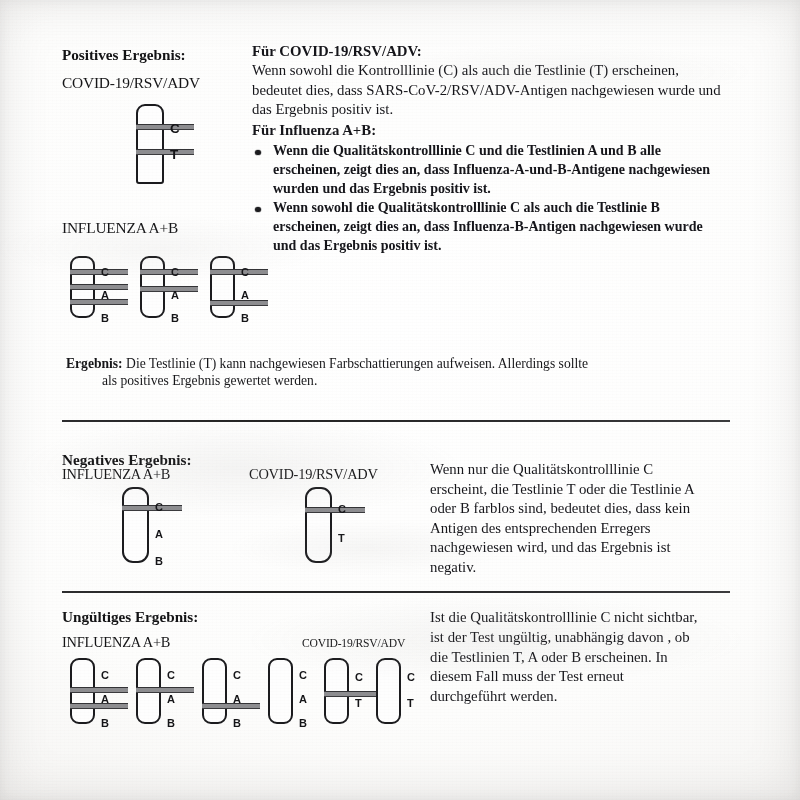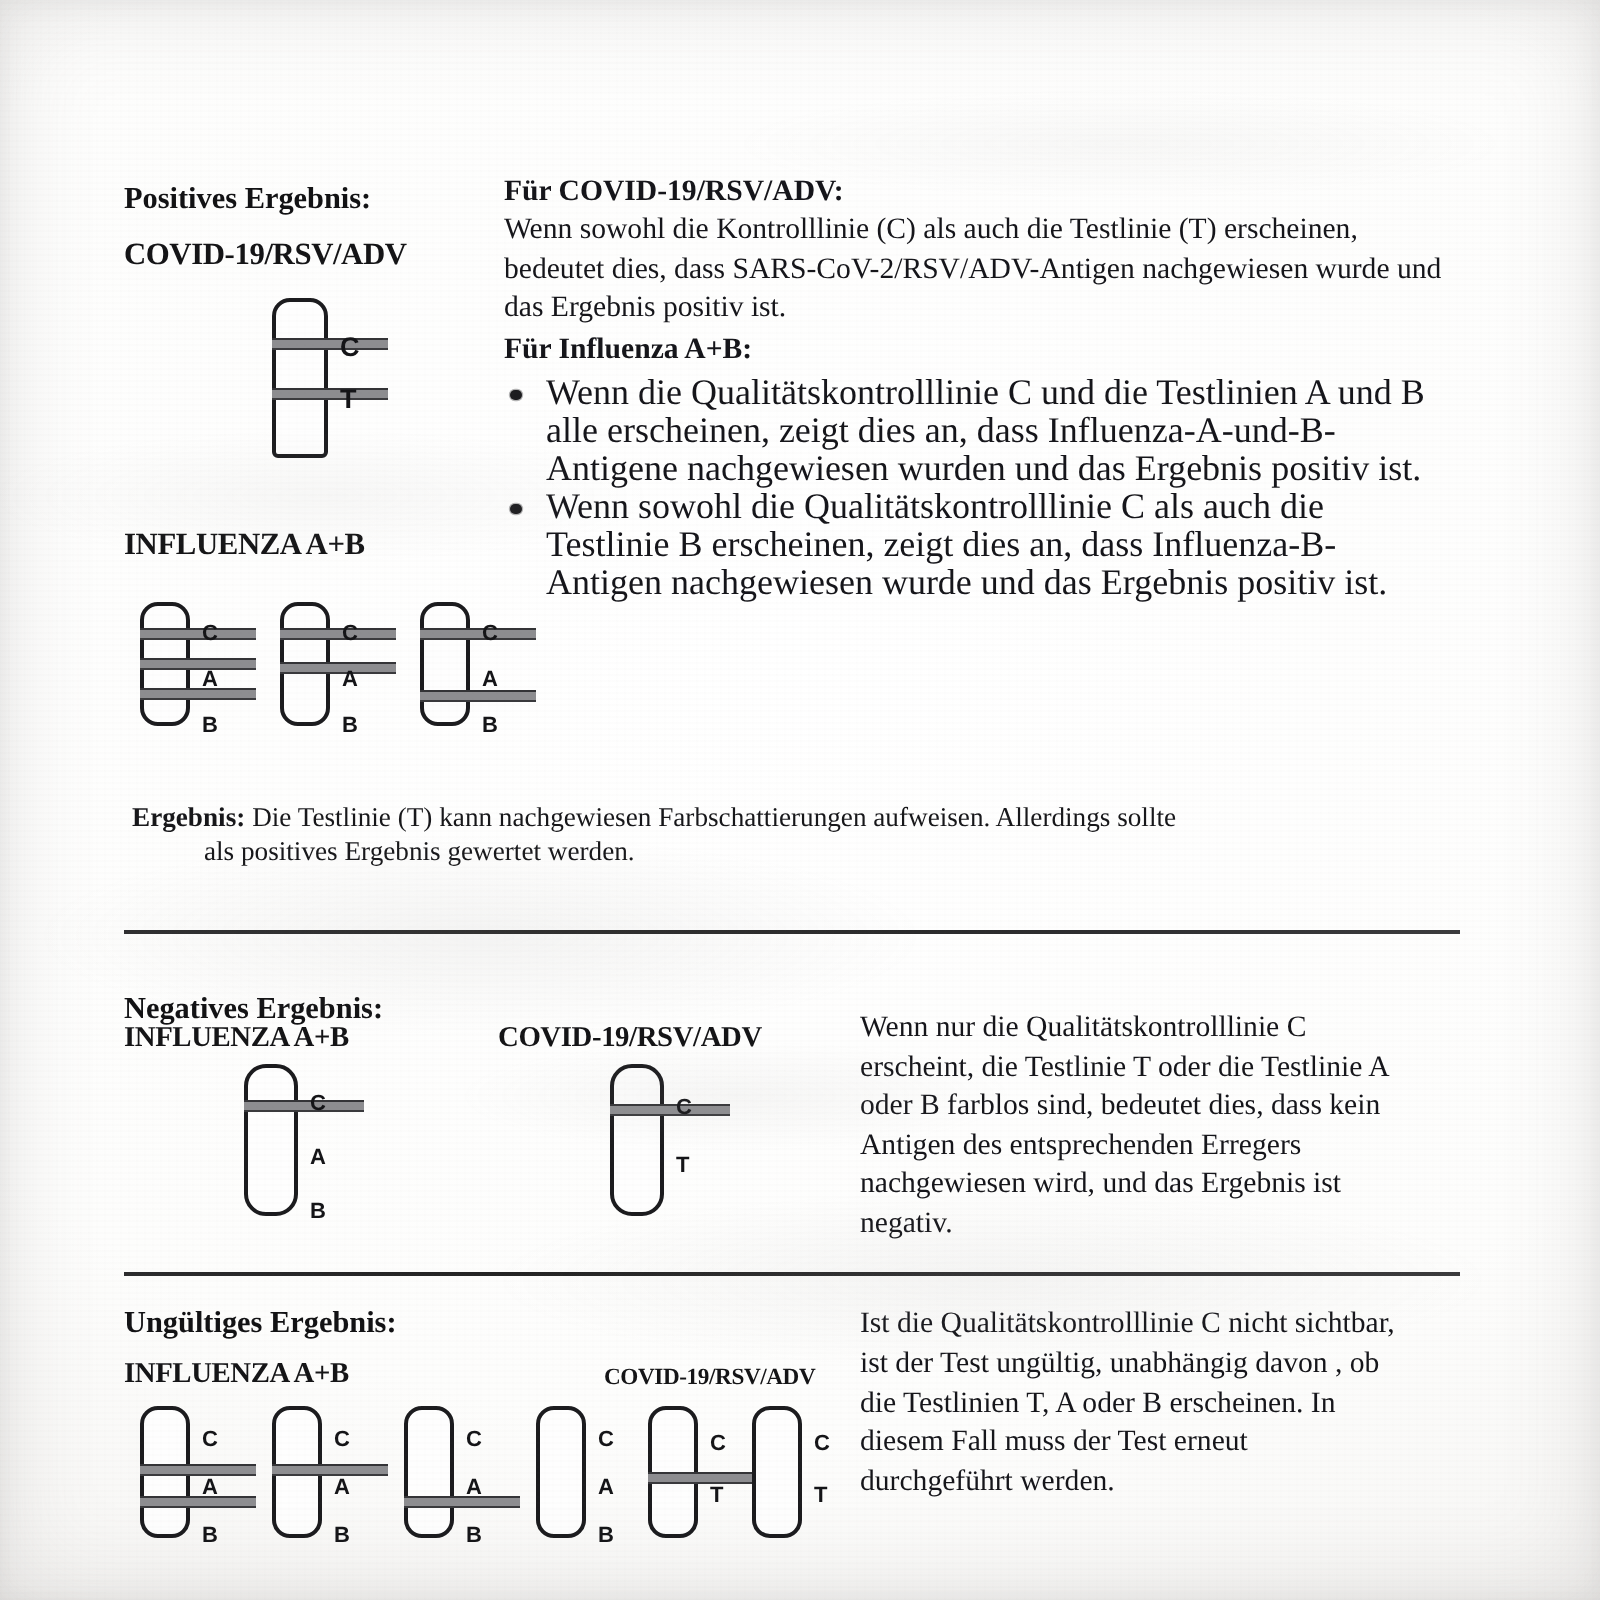--- a/index.html
+++ b/index.html
@@ -32,32 +32,32 @@
       radial-gradient(ellipse 45% 8% at 62% 80%, rgba(160,158,155,.20), transparent 70%),
       radial-gradient(ellipse 30% 6% at 20% 31%, rgba(165,163,160,.16), transparent 70%),
       radial-gradient(ellipse 35% 5% at 70% 9%, rgba(165,163,160,.14), transparent 70%),
       radial-gradient(ellipse 25% 5% at 46% 68.5%, rgba(165,163,160,.18), transparent 70%);
   }
   #vignette{
     position:absolute;inset:0;pointer-events:none;
     box-shadow: inset 0 0 48px rgba(120,118,114,.18), inset 0 0 12px rgba(120,118,114,.10);
   }
 
-  .content{position:absolute;inset:0;margin-top:45px;}
+  .content{position:absolute;inset:0;}
 
   
   .sec-head{
     position:absolute;
     font-weight:bold;
     font-size:15.2px;
     color:#121214;
   }
   .kit-name{
     position:absolute;
-    font-weight:bold;
+    font-weight:normal;
     font-size:14.6px;
     color:#141416;
     letter-spacing:-.2px;
     text-align:right;
   }
 
   
   .col-right{
     position:absolute;
     font-size:14.8px;
@@ -66,22 +66,23 @@
   }
   .col-right .b{font-weight:bold;}
 
   ul.bullets{
     margin:0;padding:0;list-style:none;
   }
   ul.bullets li{
     position:relative;
     padding-left:21px;
     margin-bottom:1px;
-    font-size:18px;
+    font-size:14px;
     line-height:18.8px;
+    font-weight:bold;
   }
   ul.bullets li .dot{
     position:absolute;left:3px;top:7.5px;
     width:5.5px;height:5.5px;border-radius:50%;
     background:#1c1c1f;
     box-shadow:0 0 0 .6px rgba(40,40,42,.35);
   }
 
   
   .hinweis{

